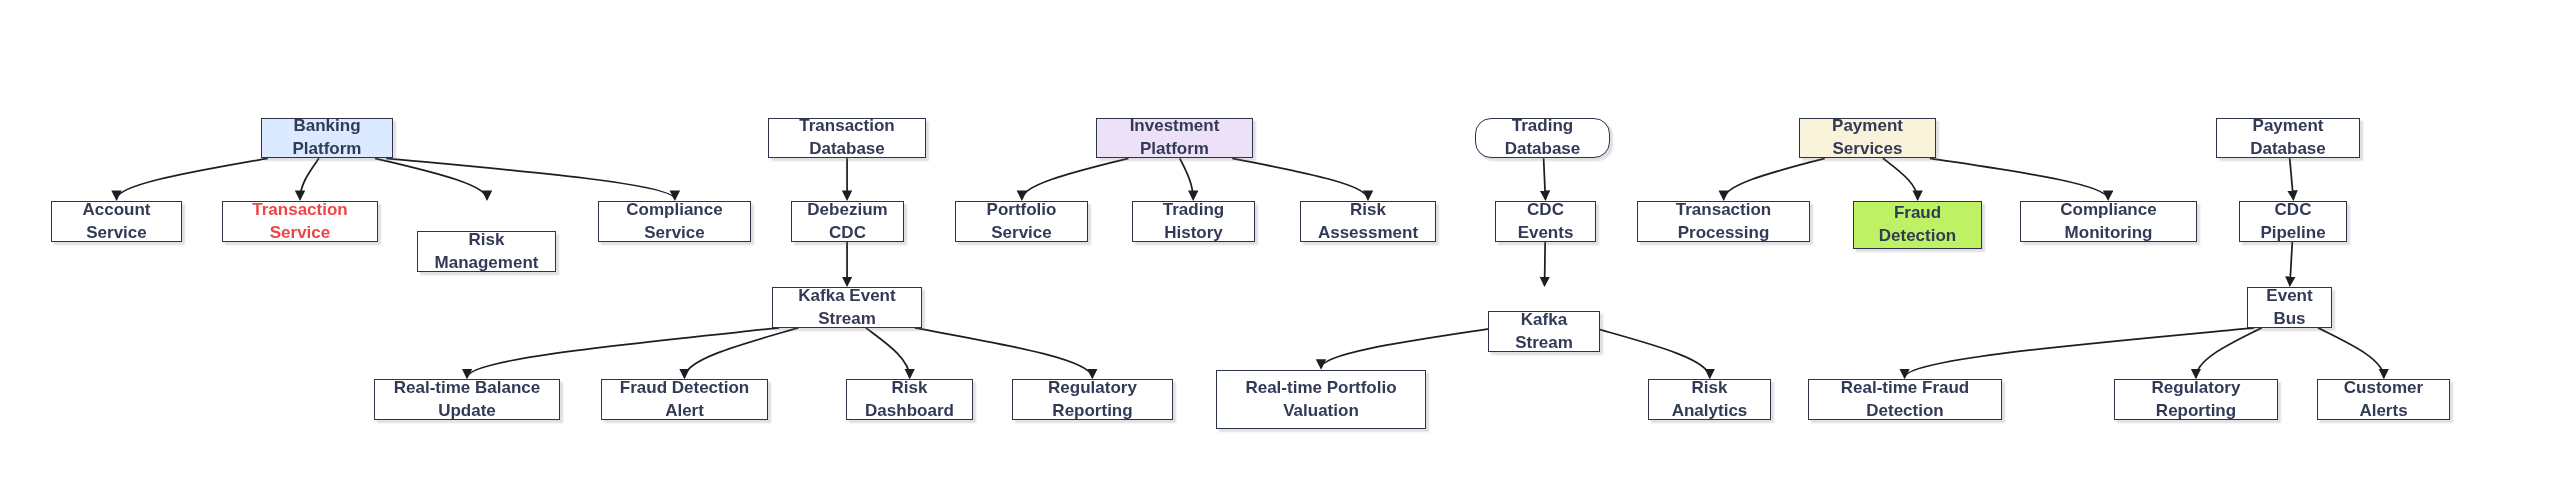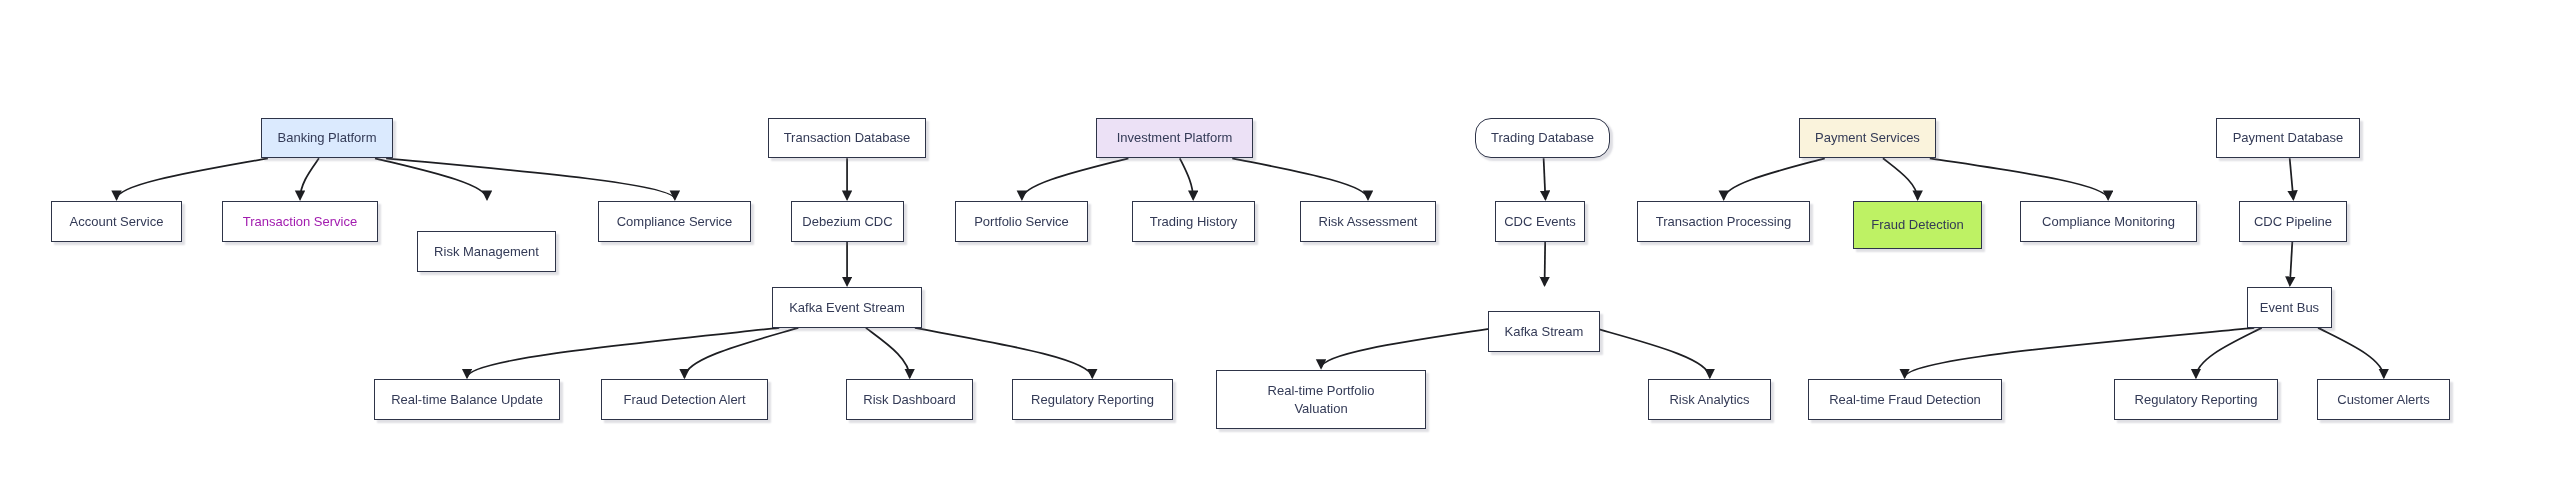--- a/index.html
+++ b/index.html
@@ -25,25 +25,26 @@
   .node {
     position: absolute;
     box-sizing: border-box;
     display: flex;
     align-items: center;
     justify-content: center;
     text-align: center;
     border: 1.3px solid #2e3448;
     background: #ffffff;
     color: #333a56;
-    font-size: 13px;
+    font-size: 17px;
     line-height: 1.35;
     white-space: pre-line;
     box-shadow: 2.6px 2.6px 1.7px rgba(110, 110, 130, 0.22);
     padding: 1.7px 5.2px;
+    font-weight: bold;
   }
   .edge-path {
     fill: none;
     stroke-width: 2px;
   }
 </style>
 </head>
 <body>
 
 <div id="canvas" style="background: rgb(255, 255, 255);">
@@ -75,36 +76,36 @@
       <path d="M 2219,182 C 2311.25,196.1 2424,211.14 2424,229" class="edge-path" stroke="#1d1e22" marker-end="url(#arrowhead)"></path>
       <path d="M 2632.8,182 L 2637,229" class="edge-path" stroke="#1d1e22" marker-end="url(#arrowhead)"></path>
       <path d="M 2635.8,278 L 2633,328" class="edge-path" stroke="#1d1e22" marker-end="url(#arrowhead)"></path>
       <path d="M 2592,377 C 2411.1,394.1 2190,412.34 2190,434" class="edge-path" stroke="#1d1e22" marker-end="url(#arrowhead)"></path>
       <path d="M 2600.6,377 C 2566.58,394.1 2525,412.34 2525,434" class="edge-path" stroke="#1d1e22" marker-end="url(#arrowhead)"></path>
       <path d="M 2665.4,377 C 2699.42,394.1 2741,412.34 2741,434" class="edge-path" stroke="#1d1e22" marker-end="url(#arrowhead)"></path>
     </svg>
 
 <div class="node" style="left: 261px; top: 118px; width: 132px; height: 40px; background: rgb(219, 234, 254); border-color: rgb(46, 52, 72); color: rgb(51, 58, 86);">Banking Platform</div>
     <div class="node" style="left: 51px; top: 201px; width: 131px; height: 41px; background: rgb(255, 255, 255); border-color: rgb(46, 52, 72); color: rgb(51, 58, 86);">Account Service</div>
-    <div class="node" style="left: 222px; top: 201px; width: 156px; height: 41px; background: rgb(255, 255, 255); border-color: rgb(46, 52, 72); color: #a21caf;">Transaction Service</div>
+    <div class="node" style="left: 222px; top: 201px; width: 156px; height: 41px; background: rgb(255, 255, 255); border-color: rgb(46, 52, 72); color: #ef4444;">Transaction Service</div>
     <div class="node" style="left: 417px; top: 201px; width: 139px; height: 41px; background: rgb(255, 255, 255); border-color: rgb(46, 52, 72); color: rgb(51, 58, 86); margin-top: 30px;">Risk Management</div>
     <div class="node" style="left: 598px; top: 201px; width: 153px; height: 41px; background: rgb(255, 255, 255); border-color: rgb(46, 52, 72); color: rgb(51, 58, 86);">Compliance Service</div>
     <div class="node" style="left: 768px; top: 118px; width: 158px; height: 40px; background: rgb(255, 255, 255); border-color: rgb(46, 52, 72); color: rgb(51, 58, 86);">Transaction Database</div>
     <div class="node" style="left: 791px; top: 201px; width: 113px; height: 41px; background: rgb(255, 255, 255); border-color: rgb(46, 52, 72); color: rgb(51, 58, 86);">Debezium CDC</div>
     <div class="node" style="left: 772px; top: 287px; width: 150px; height: 41px; background: rgb(255, 255, 255); border-color: rgb(46, 52, 72); color: rgb(51, 58, 86);">Kafka Event Stream</div>
     <div class="node" style="left: 374px; top: 379px; width: 186px; height: 41px; background: rgb(255, 255, 255); border-color: rgb(46, 52, 72); color: rgb(51, 58, 86);">Real-time Balance Update</div>
     <div class="node" style="left: 601px; top: 379px; width: 167px; height: 41px; background: rgb(255, 255, 255); border-color: rgb(46, 52, 72); color: rgb(51, 58, 86);">Fraud Detection Alert</div>
     <div class="node" style="left: 846px; top: 379px; width: 127px; height: 41px; background: rgb(255, 255, 255); border-color: rgb(46, 52, 72); color: rgb(51, 58, 86);">Risk Dashboard</div>
     <div class="node" style="left: 1012px; top: 379px; width: 161px; height: 41px; background: rgb(255, 255, 255); border-color: rgb(46, 52, 72); color: rgb(51, 58, 86);">Regulatory Reporting</div>
     <div class="node" style="left: 1096px; top: 118px; width: 157px; height: 40px; background: rgb(236, 225, 246); border-color: rgb(46, 52, 72); color: rgb(51, 58, 86);">Investment Platform</div>
     <div class="node" style="left: 955px; top: 201px; width: 133px; height: 41px; background: rgb(255, 255, 255); border-color: rgb(46, 52, 72); color: rgb(51, 58, 86);">Portfolio Service</div>
     <div class="node" style="left: 1132px; top: 201px; width: 123px; height: 41px; background: rgb(255, 255, 255); border-color: rgb(46, 52, 72); color: rgb(51, 58, 86);">Trading History</div>
     <div class="node" style="left: 1300px; top: 201px; width: 136px; height: 41px; background: rgb(255, 255, 255); border-color: rgb(46, 52, 72); color: rgb(51, 58, 86);">Risk Assessment</div>
     <div class="node" style="left: 1475px; top: 118px; width: 135px; height: 40px; background: rgb(255, 255, 255); border-color: rgb(46, 52, 72); color: rgb(51, 58, 86); border-radius: 16px;">Trading Database</div>
-    <div class="node" style="left: 1495px; top: 201px; width: 90px; height: 41px; background: rgb(255, 255, 255); border-color: rgb(46, 52, 72); color: rgb(51, 58, 86);">CDC Events</div>
+    <div class="node" style="left: 1495px; top: 201px; width: 101px; height: 41px; background: rgb(255, 255, 255); border-color: rgb(46, 52, 72); color: rgb(51, 58, 86);">CDC Events</div>
     <div class="node" style="left: 1488px; top: 287px; width: 112px; height: 41px; background: rgb(255, 255, 255); border-color: rgb(46, 52, 72); color: rgb(51, 58, 86); margin-top: 24px;">Kafka Stream</div>
     <div class="node" style="left: 1216px; top: 370px; width: 210px; height: 59px; background: rgb(255, 255, 255); border-color: rgb(46, 52, 72); color: rgb(51, 58, 86);">Real-time Portfolio
 Valuation</div>
     <div class="node" style="left: 1648px; top: 379px; width: 123px; height: 41px; background: rgb(255, 255, 255); border-color: rgb(46, 52, 72); color: rgb(51, 58, 86);">Risk Analytics</div>
     <div class="node" style="left: 1799px; top: 118px; width: 137px; height: 40px; background: rgb(250, 243, 220); border-color: rgb(46, 52, 72); color: rgb(51, 58, 86);">Payment Services</div>
     <div class="node" style="left: 1637px; top: 201px; width: 173px; height: 41px; background: rgb(255, 255, 255); border-color: rgb(46, 52, 72); color: rgb(51, 58, 86);">Transaction Processing</div>
     <div class="node" style="left: 1853px; top: 201px; width: 129px; height: 48px; background: #bef264; border-color: rgb(46, 52, 72); color: rgb(51, 58, 86);">Fraud Detection</div>
     <div class="node" style="left: 2020px; top: 201px; width: 177px; height: 41px; background: rgb(255, 255, 255); border-color: rgb(46, 52, 72); color: rgb(51, 58, 86);">Compliance Monitoring</div>
     <div class="node" style="left: 2216px; top: 118px; width: 144px; height: 40px; background: rgb(255, 255, 255); border-color: rgb(46, 52, 72); color: rgb(51, 58, 86);">Payment Database</div>
     <div class="node" style="left: 2239px; top: 201px; width: 108px; height: 41px; background: rgb(255, 255, 255); border-color: rgb(46, 52, 72); color: rgb(51, 58, 86);">CDC Pipeline</div>

